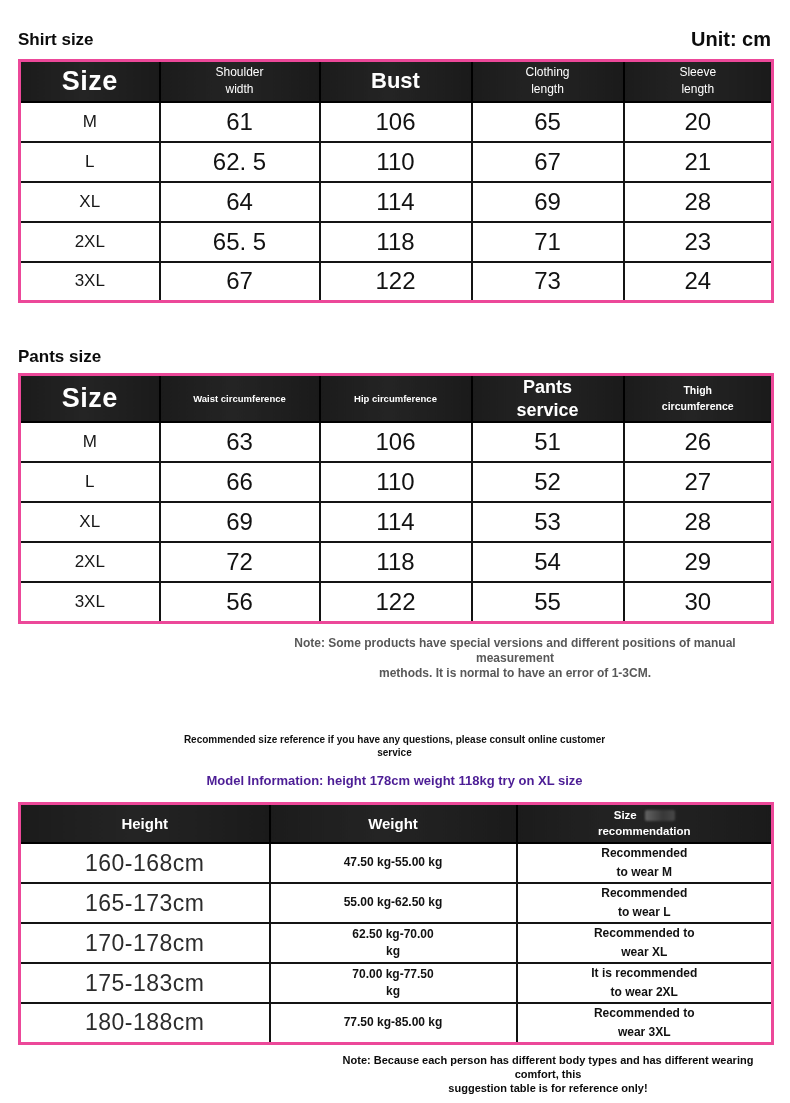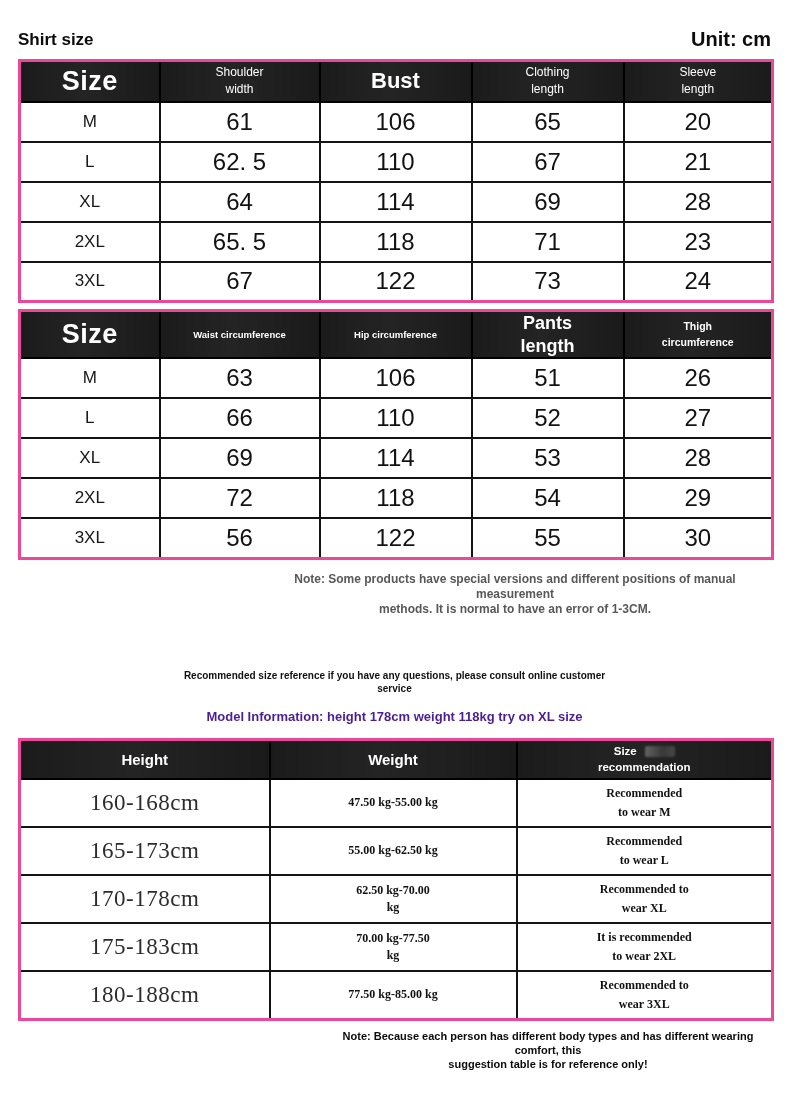--- a/index.html
+++ b/index.html
@@ -30,21 +30,21 @@
     border-left: 1px solid rgba(255,255,255,0.07);
   }
   .t1 { margin-top: 8px; }
   .t1 thead th { height: 41px; }
   .t1 tbody td { height: 40px; }
   .t2 { margin-top: 6px; }
   .t2 thead th { height: 44px; }
   .t2 tbody td { height: 40px; }
   .t3 { margin-top: 14px; }
   .t3 thead th { height: 40px; }
-  .t3 tbody td { height: 48px; font-family: Liberation Serif, serif; }
+  .t3 tbody td { height: 40px; }
 
   
   .h-big   { font-size: 27px; font-weight: bold; letter-spacing: 0.5px; }
   .h-bust  { font-size: 22px; font-weight: bold; }
   .h-small { font-size: 12px; font-weight: normal; white-space: pre-line; line-height: 1.4; }
   .h-tiny  { font-size: 9.5px; font-weight: bold; }
   .h-pants { font-size: 18px; font-weight: bold; white-space: pre-line; line-height: 1.25; }
   .h-thigh { font-size: 10.5px; font-weight: bold; white-space: pre-line; line-height: 1.45; }
   .h-t3    { font-size: 15px; font-weight: bold; }
   .h-rec   { font-size: 11.5px; font-weight: bold; line-height: 1.45; }
@@ -149,36 +149,37 @@
       <tr>
         <td class="size-cell">3XL</td>
         <td class="num-cell">67</td>
         <td class="num-cell">122</td>
         <td class="num-cell">73</td>
         <td class="num-cell">24</td>
       </tr>
     </tbody>
   </table>
 
+  <div class="section-title pants-title">Pants size</div>
 
   <table class="sizetable t2">
     <colgroup>
         <col style="width:140px">
         <col style="width:160px">
         <col style="width:152px">
         <col style="width:152px">
         <col style="width:149px">
       </colgroup>
     <thead>
       <tr>
         <th class="h-big">Size</th>
         <th class="h-tiny">Waist circumference</th>
         <th class="h-tiny">Hip circumference</th>
         <th class="h-pants">Pants
-length</th>
+service</th>
         <th class="h-thigh">Thigh
 circumference</th>
       </tr>
     </thead>
     <tbody>
       <tr>
         <td class="size-cell">M</td>
         <td class="num-cell">63</td>
         <td class="num-cell">106</td>
         <td class="num-cell">51</td>

